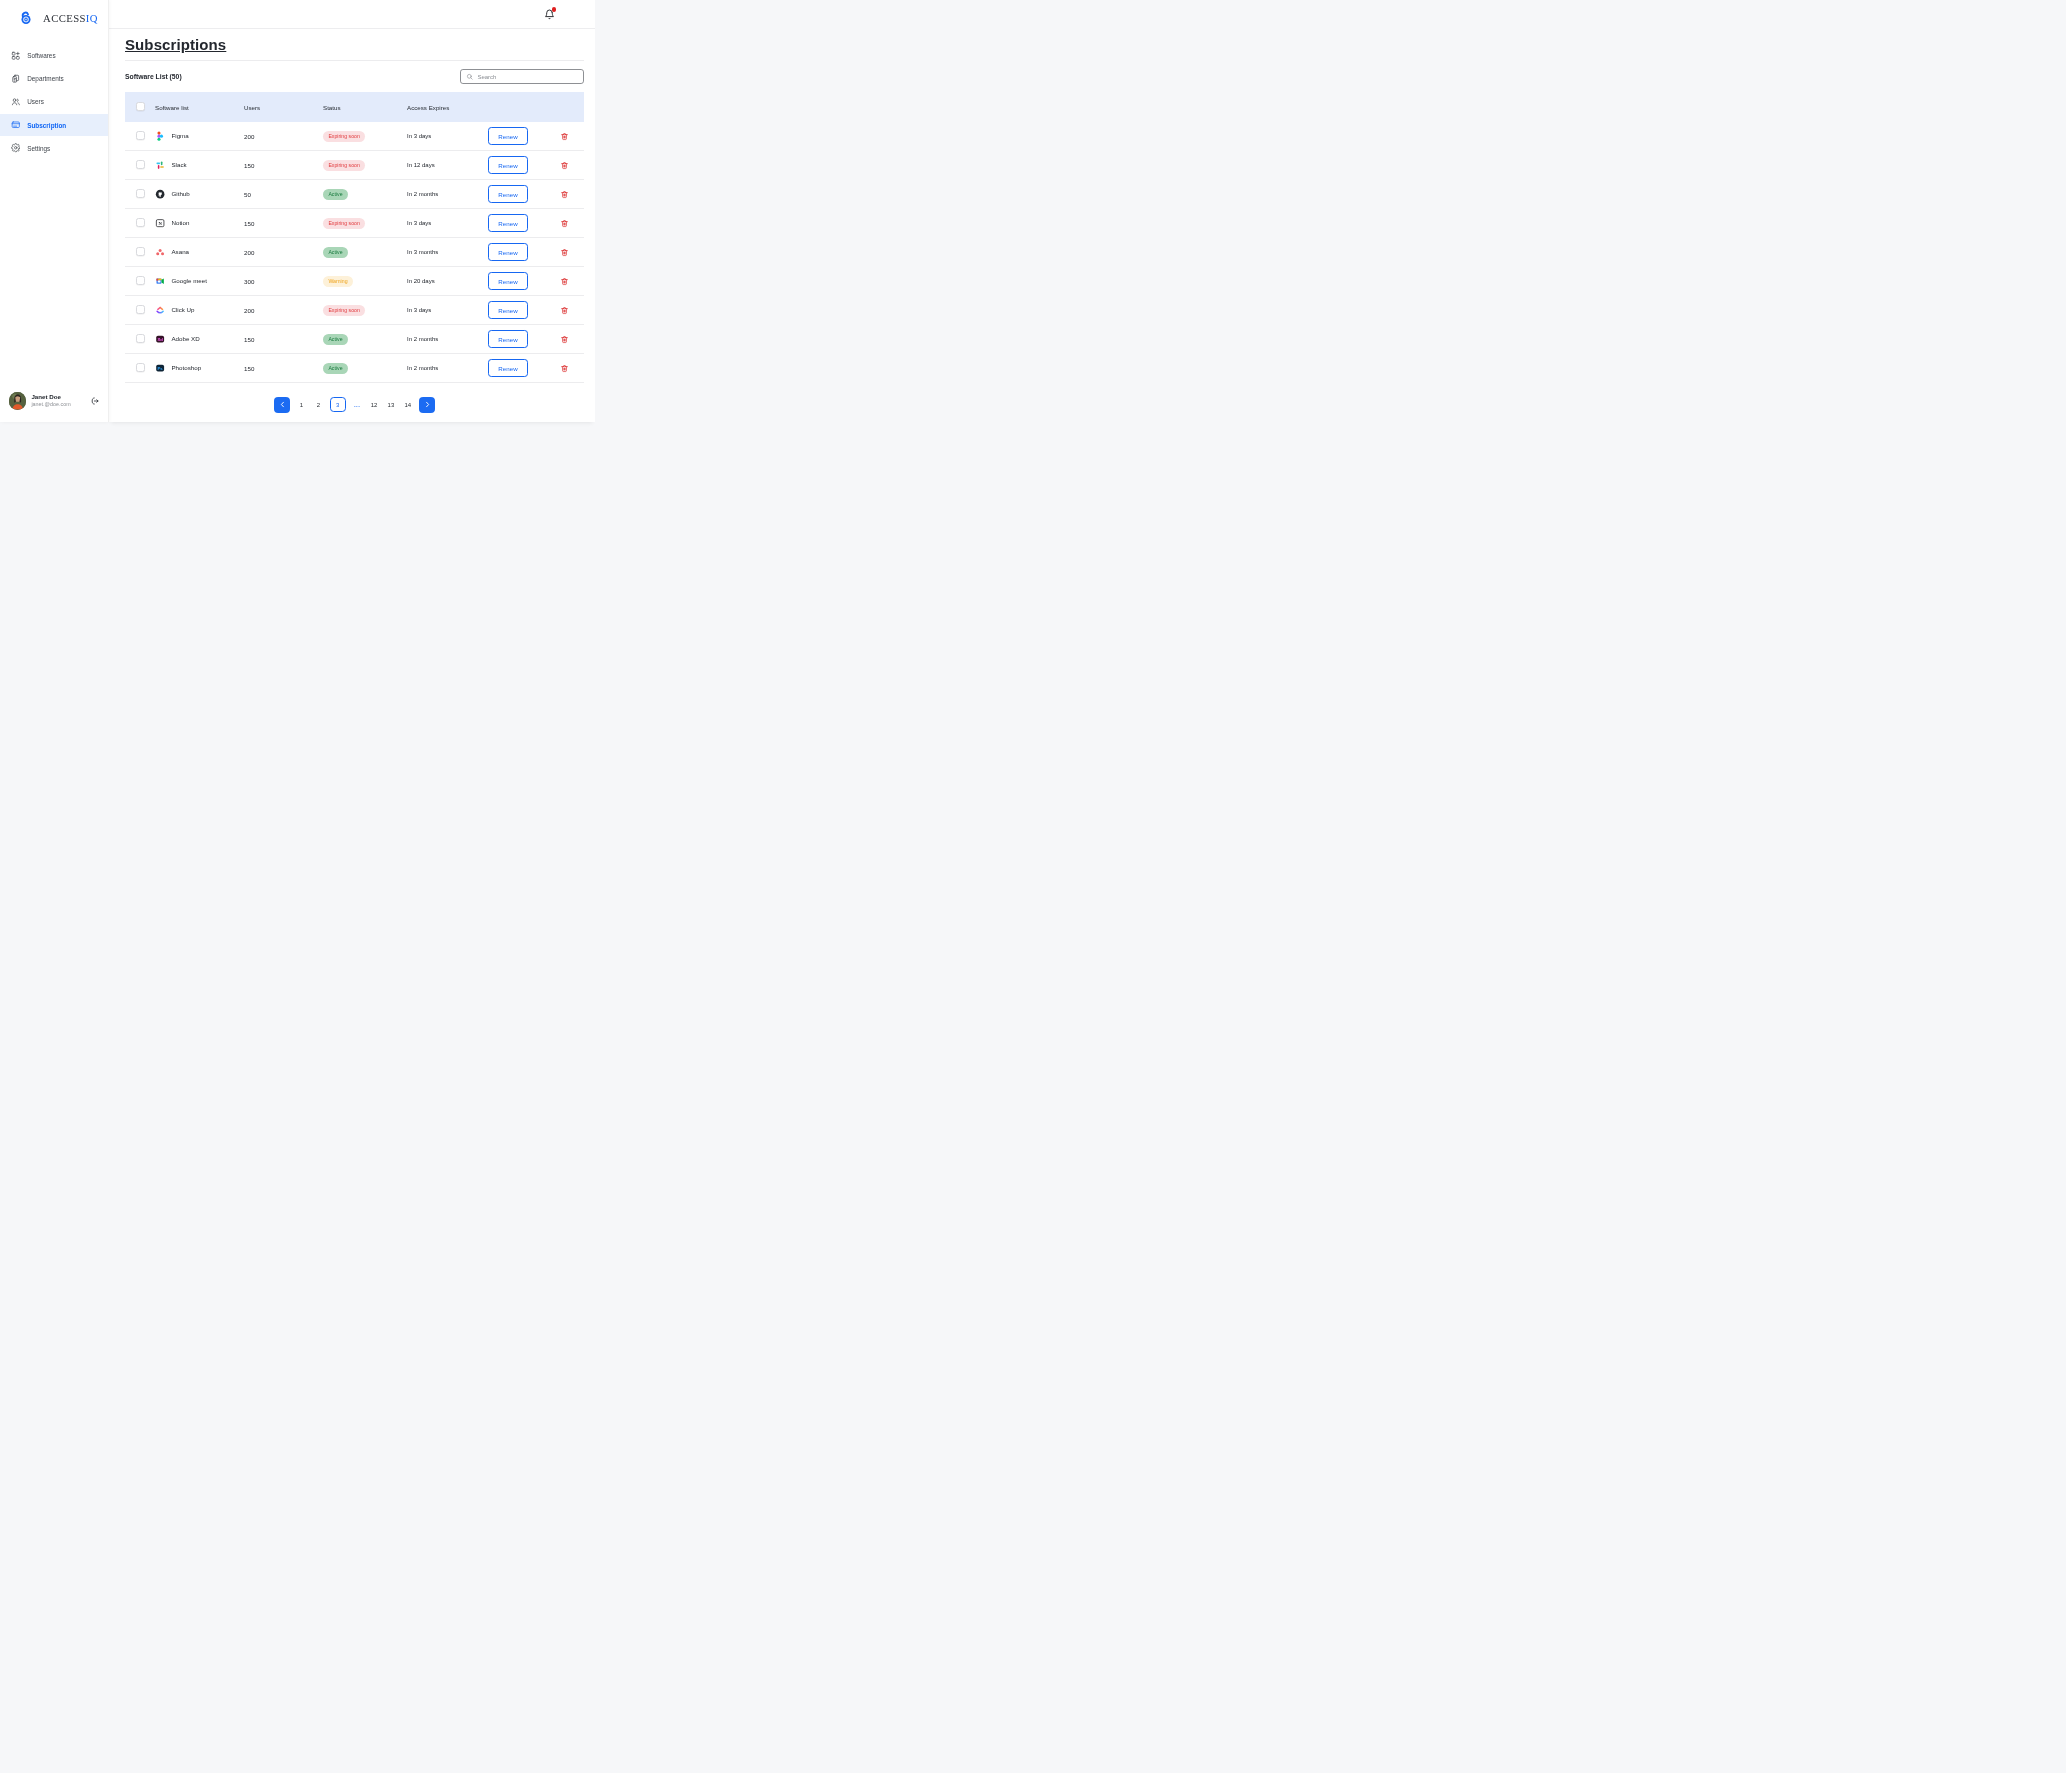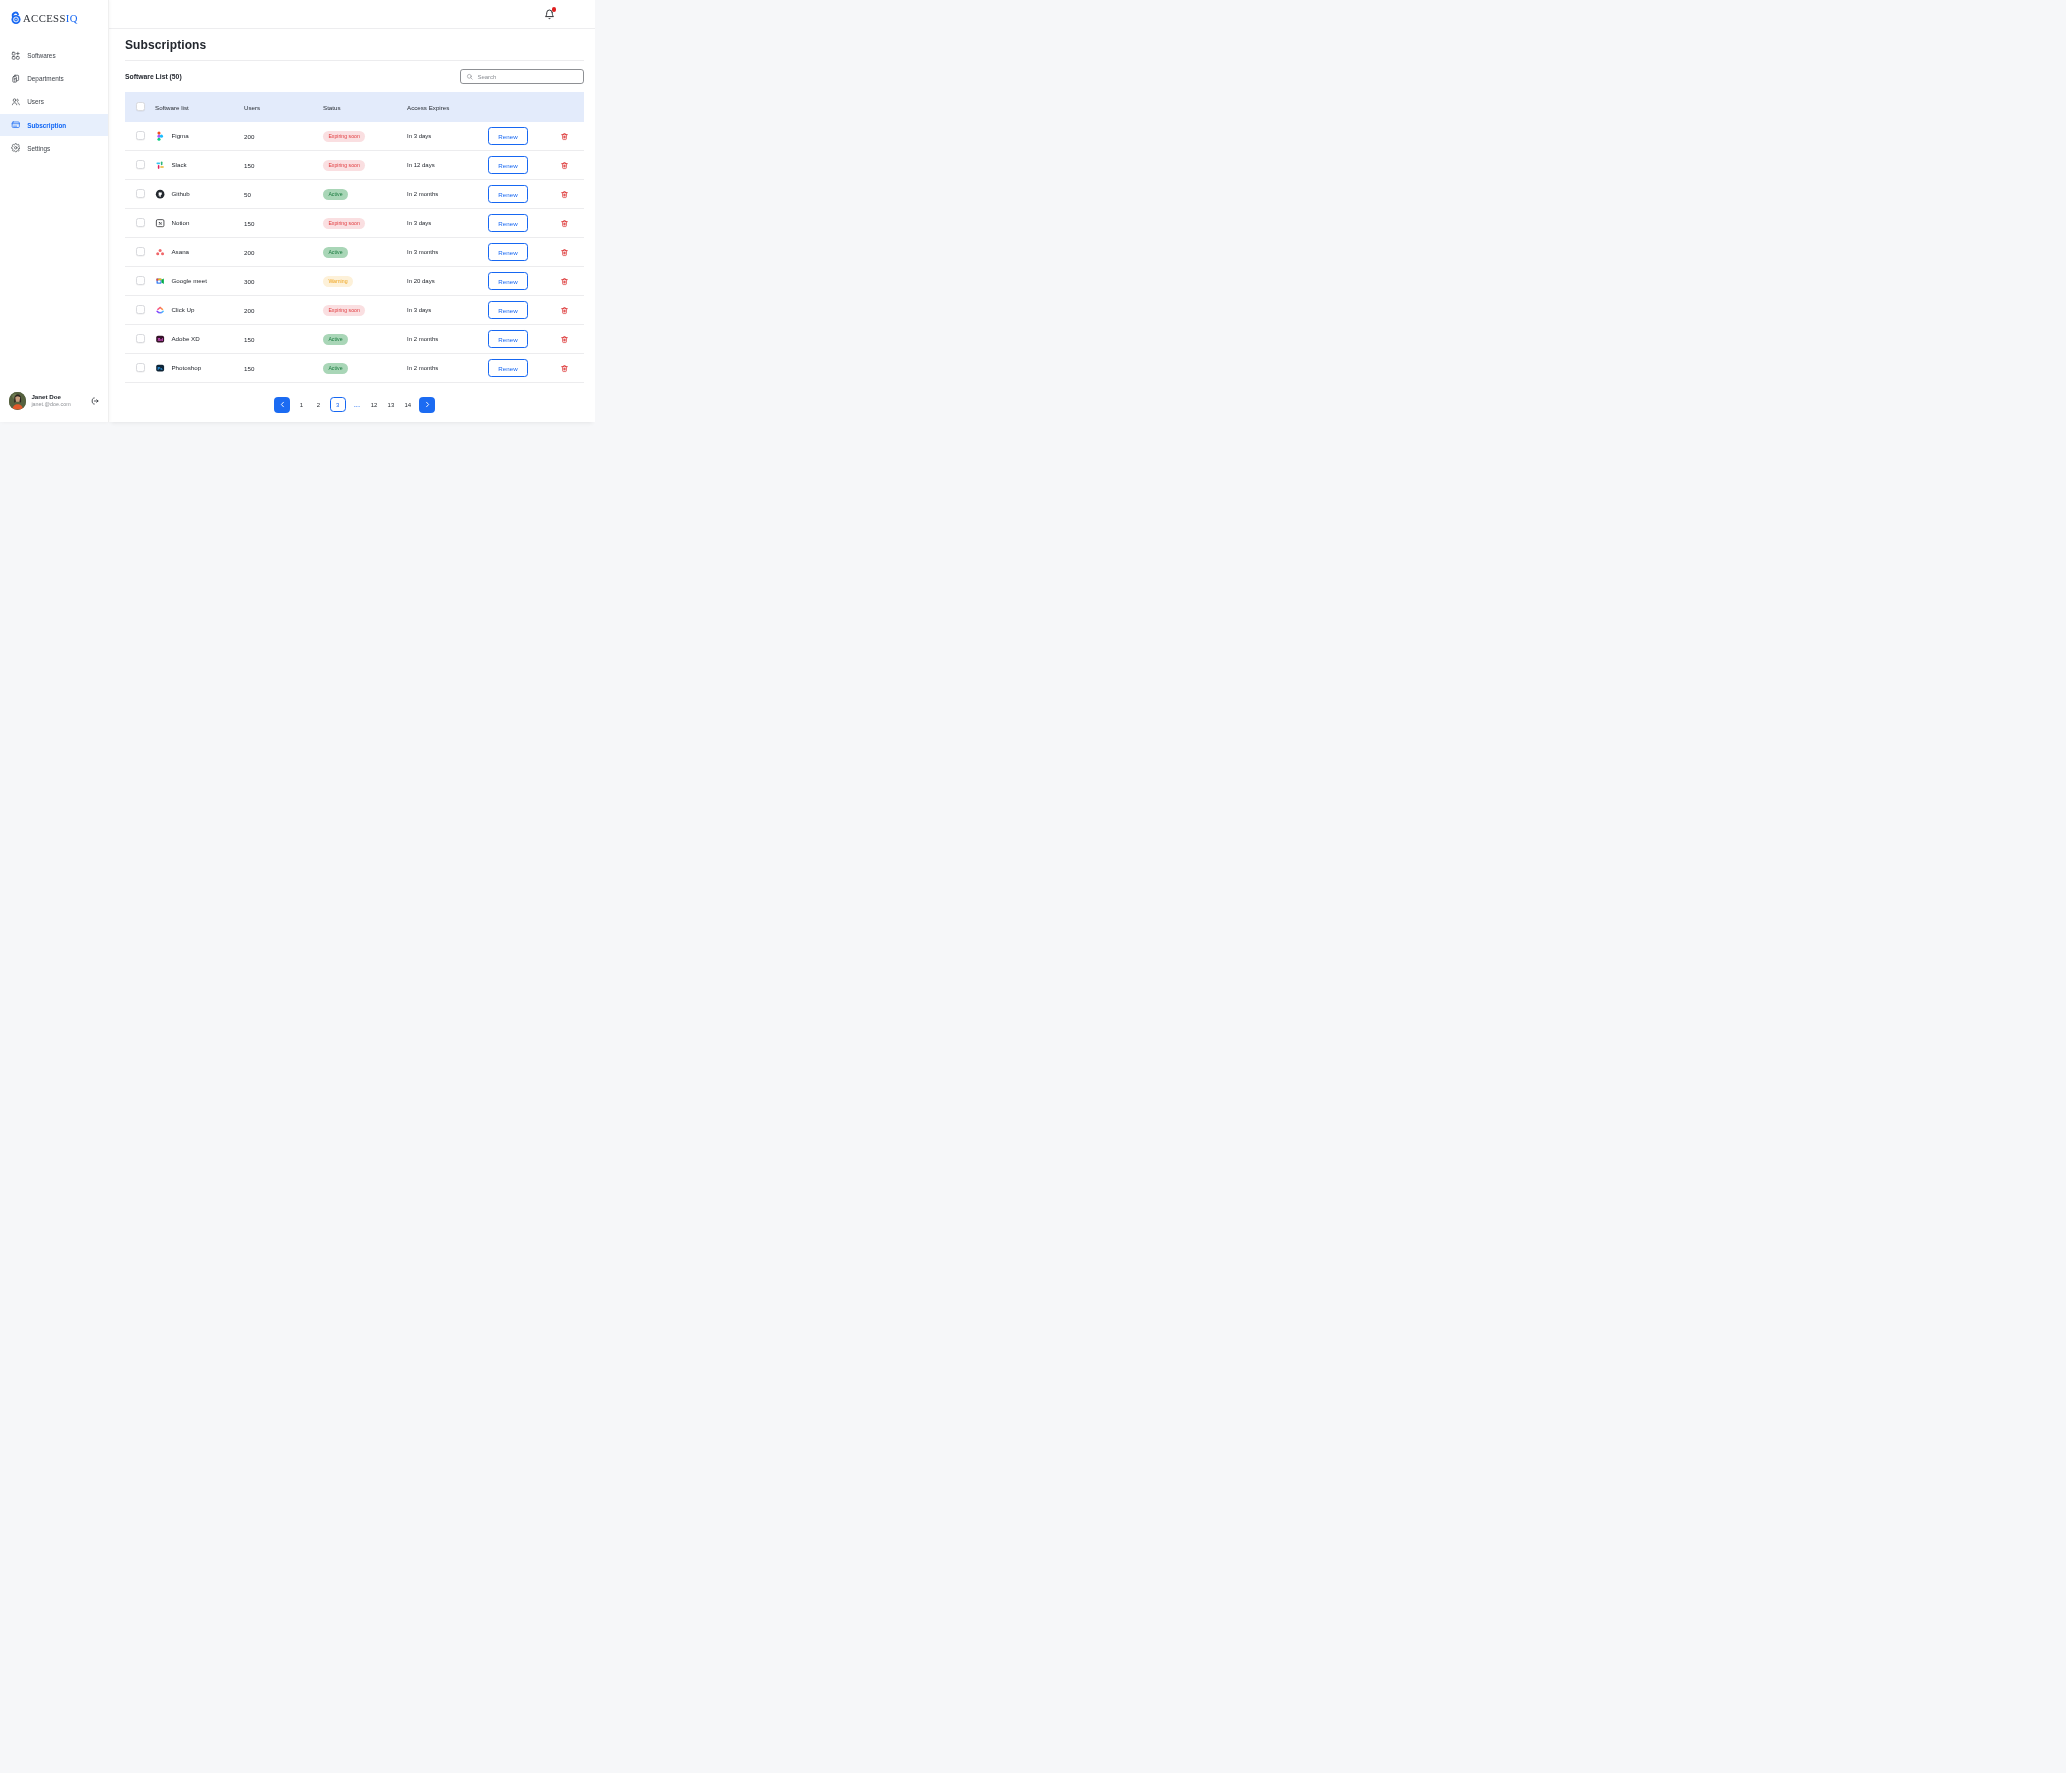--- a/index.html
+++ b/index.html
@@ -16,21 +16,21 @@
   
   .sidebar {
     position:absolute; left:0; top:0;
     width:109px; height:422px;
     background:#fff;
     border-right:0.4px solid #efefef;
     box-shadow:0.8px 0 4.1px rgba(0,0,0,.05);
     display:flex; flex-direction:column;
     z-index:2;
   }
-  .logo-row { display:flex; align-items:center; gap:0; padding:10px 0 0 9px; }
+  .logo-row { display:flex; align-items:center; gap:10px; padding:10px 0 0 9px;justify-content:center; }
   .logo-lock { width:14px; height:15.7px; }
   .logo-text { font-family:"Liberation Serif", serif; font-size:10.7px; letter-spacing:0.4px; color:#2b2f36; font-weight:400; }
   .logo-text .iq { color:#1667f2; }
   .nav { margin-top:19px; flex:1; }
   .nav-item {
     height:21.5px; margin-bottom:1.7px;
     display:flex; align-items:center; gap:7px;
     padding-left:10.7px;
     font-size:6.4px; color:#41464d;
     cursor:pointer;
@@ -57,21 +57,21 @@
   .topbar {
     height:29px; border-bottom:0.4px solid #ededef;
     display:flex; align-items:center; justify-content:flex-end;
     padding-right:40px;
   }
   .bell-btn { position:relative; background:none; border:none; cursor:pointer; color:#1b1d21; }
   .bell-dot { position:absolute; top:-1.2px; right:-1.2px; width:4.5px; height:4.5px; border-radius:50%; background:#df1f1f; }
 
   .content { padding:0 10.7px 0 16px; }
   .content-header { height:32px; display:flex; align-items:center; border-bottom:0.4px solid #ececee; }
-  .page-title { font-size:12px; font-weight:bold; color:#23272e; letter-spacing:0.1px; }
+  .page-title { font-size:15px; font-weight:bold; color:#23272e; letter-spacing:0.1px;text-decoration:underline; }
 
   .list-header { height:31px; display:flex; align-items:center; justify-content:space-between; }
   .list-title { font-size:6.8px; font-weight:bold; color:#23272e; }
   .search-box {
     width:124px; height:14.5px;
     border:0.6px solid #8e9094; border-radius:2.9px;
     display:flex; align-items:center; gap:3.7px;
     padding:0 5px; background:#fff;
   }
   .search-box .sic { color:#85878b; flex:0 0 auto; }

